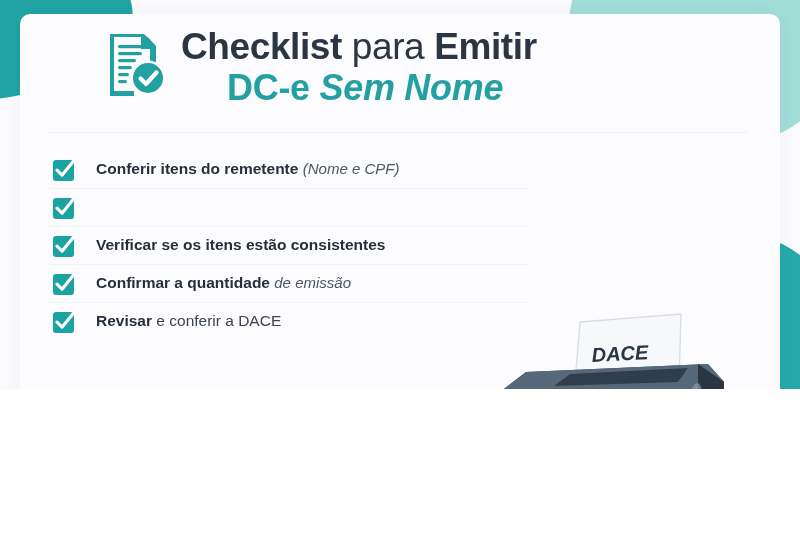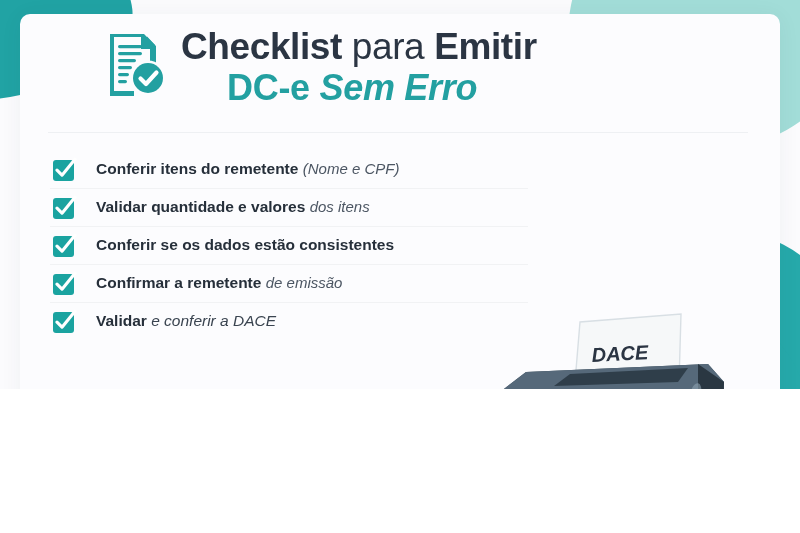--- a/index.html
+++ b/index.html
@@ -164,21 +164,21 @@
     color: #262f3a;
     white-space: nowrap;
   }
   .check-label .strong { font-weight: 700; }
   .check-label .muted  {
     font-weight: 400;
     font-style: italic;
     color: #4c5663;
     font-size: 15px;
   }
-  .check-label .plain  { font-weight: 400; color: #3a4450; font-style: italic; }
+  .check-label .plain  { font-weight: 400; color: #3a4450; }
 
   
   .printer {
     position: absolute;
     left: 492px;
     top: 300px;
     width: 250px;
     height: 200px;
   }
   .dace-text {
@@ -216,21 +216,21 @@
       <circle cx="43" cy="48" r="17.5" fill="#fcfcfe"></circle>
       <circle cx="43" cy="48" r="15" fill="#23a0a1"></circle>
       <path d="M35.5 48.5 l5.5 5.5 l10.5 -11.5" stroke="#ffffff" stroke-width="4.2" fill="none" stroke-linecap="round" stroke-linejoin="round"></path>
     </svg>
 
     <div class="title-block">
       <div class="title-line1">
         <span class="bold">Checklist</span><span>&nbsp;</span><span class="light">para</span><span>&nbsp;</span><span class="bold">Emitir</span>
       </div>
       <div class="title-line2">
-        <span class="bold">DC-e</span><span>&nbsp;</span><span class="ital">Sem Erro</span>
+        <span class="bold">DC-e</span><span>&nbsp;</span><span class="ital">Sem Nome</span>
       </div>
     </div>
   </div>
 
   <div class="header-divider"></div>
 
   <div class="checklist">
 
     <div class="check-row">
       <span class="check-box">
@@ -244,51 +244,50 @@
 
 
 
     <div class="check-row">
       <span class="check-box">
         <svg viewBox="0 0 25 25" width="25" height="25">
           <rect x="1" y="3" width="21" height="21" rx="3" fill="#1aa3a0"></rect>
           <path d="M5 13.2 l5 5 l13 -16" stroke="#ffffff" stroke-width="3.1" fill="none" stroke-linecap="round" stroke-linejoin="round"></path>
         </svg>
       </span>
-      <span class="check-label"><span class="strong">Validar quantidade e valores</span> <span class="muted">dos itens</span></span>
-    </div>
-
-    <div class="check-row">
-      <span class="check-box">
-        <svg viewBox="0 0 25 25" width="25" height="25">
-          <rect x="1" y="3" width="21" height="21" rx="3" fill="#1aa3a0"></rect>
-          <path d="M5 13.2 l5 5 l13 -16" stroke="#ffffff" stroke-width="3.1" fill="none" stroke-linecap="round" stroke-linejoin="round"></path>
-        </svg>
-      </span>
-      <span class="check-label"><span class="strong">Conferir se os dados estão consistentes</span></span>
-    </div>
-
-    <div class="check-row">
-      <span class="check-box">
-        <svg viewBox="0 0 25 25" width="25" height="25">
-          <rect x="1" y="3" width="21" height="21" rx="3" fill="#1aa3a0"></rect>
-          <path d="M5 13.2 l5 5 l13 -16" stroke="#ffffff" stroke-width="3.1" fill="none" stroke-linecap="round" stroke-linejoin="round"></path>
-        </svg>
-      </span>
-      <span class="check-label"><span class="strong">Confirmar a remetente</span> <span class="muted">de emissão</span></span>
-    </div>
-
-    <div class="check-row">
-      <span class="check-box">
-        <svg viewBox="0 0 25 25" width="25" height="25">
-          <rect x="1" y="3" width="21" height="21" rx="3" fill="#1aa3a0"></rect>
-          <path d="M5 13.2 l5 5 l13 -16" stroke="#ffffff" stroke-width="3.1" fill="none" stroke-linecap="round" stroke-linejoin="round"></path>
-        </svg>
-      </span>
-      <span class="check-label"><span class="strong">Validar</span> <span class="plain">e conferir a DACE</span></span>
+    </div>
+
+    <div class="check-row">
+      <span class="check-box">
+        <svg viewBox="0 0 25 25" width="25" height="25">
+          <rect x="1" y="3" width="21" height="21" rx="3" fill="#1aa3a0"></rect>
+          <path d="M5 13.2 l5 5 l13 -16" stroke="#ffffff" stroke-width="3.1" fill="none" stroke-linecap="round" stroke-linejoin="round"></path>
+        </svg>
+      </span>
+      <span class="check-label"><span class="strong">Verificar se os itens estão consistentes</span></span>
+    </div>
+
+    <div class="check-row">
+      <span class="check-box">
+        <svg viewBox="0 0 25 25" width="25" height="25">
+          <rect x="1" y="3" width="21" height="21" rx="3" fill="#1aa3a0"></rect>
+          <path d="M5 13.2 l5 5 l13 -16" stroke="#ffffff" stroke-width="3.1" fill="none" stroke-linecap="round" stroke-linejoin="round"></path>
+        </svg>
+      </span>
+      <span class="check-label"><span class="strong">Confirmar a quantidade</span> <span class="muted">de emissão</span></span>
+    </div>
+
+    <div class="check-row">
+      <span class="check-box">
+        <svg viewBox="0 0 25 25" width="25" height="25">
+          <rect x="1" y="3" width="21" height="21" rx="3" fill="#1aa3a0"></rect>
+          <path d="M5 13.2 l5 5 l13 -16" stroke="#ffffff" stroke-width="3.1" fill="none" stroke-linecap="round" stroke-linejoin="round"></path>
+        </svg>
+      </span>
+      <span class="check-label"><span class="strong">Revisar</span> <span class="plain">e conferir a DACE</span></span>
     </div>
 
   </div>
 
   <svg class="printer" viewBox="0 0 250 200">
 
     <ellipse cx="128" cy="168" rx="108" ry="22" fill="#e7ecee"></ellipse>
 
     <polygon points="18,178 38,128 165,128 148,178" fill="#fdfdfd" stroke="#dfe4e8" stroke-width="1.2"></polygon>
     <rect x="48" y="136" width="100" height="3.4" fill="#3d4a55" opacity="0.75"></rect>

